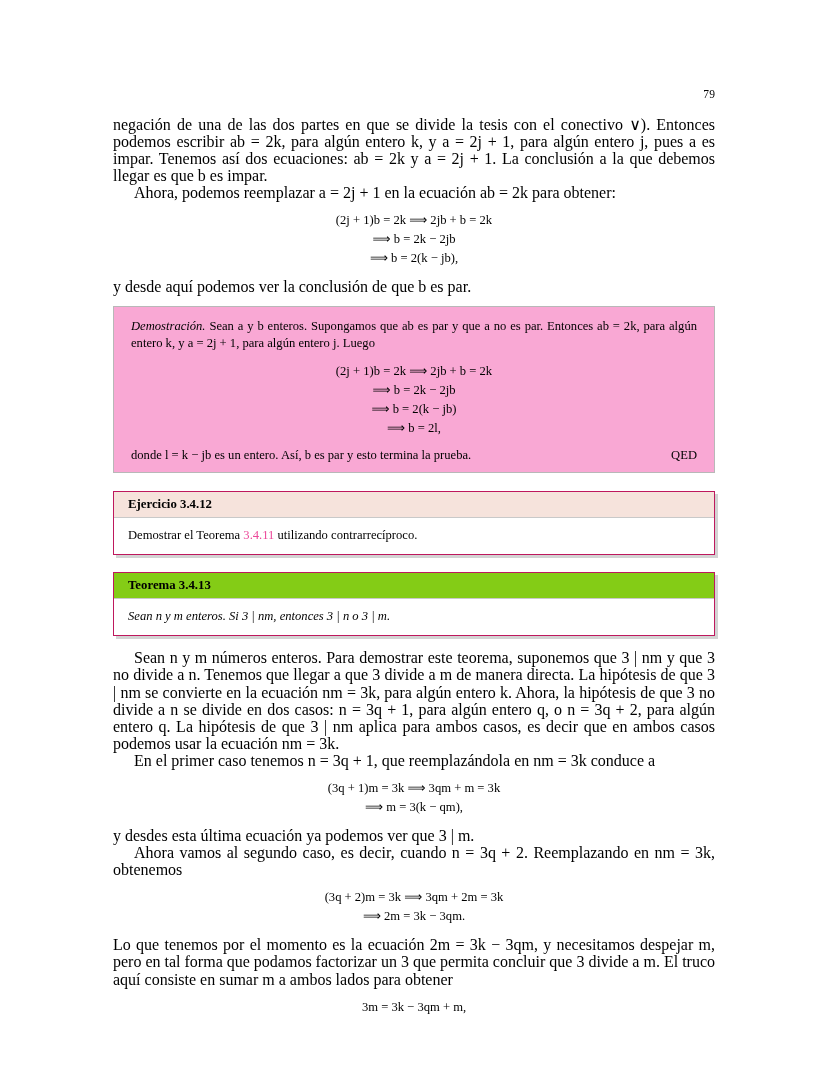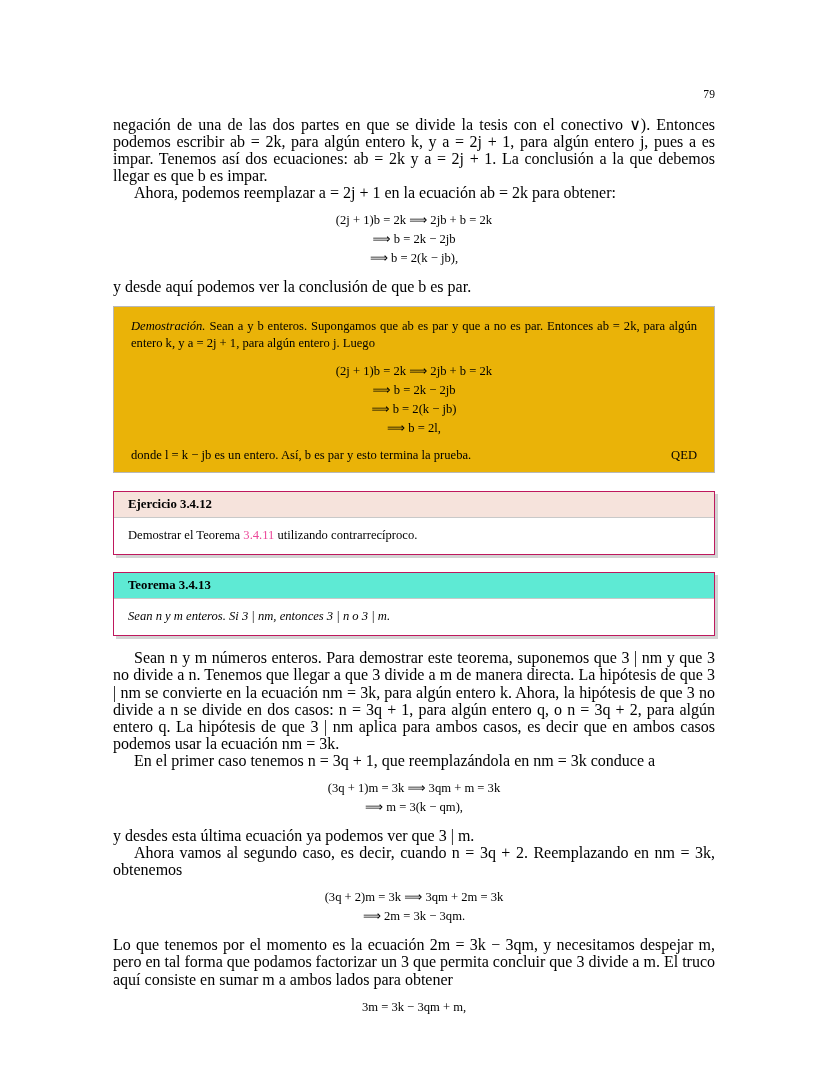--- a/index.html
+++ b/index.html
@@ -53,21 +53,21 @@
   .math-align .row {
     display: block;
     white-space: pre;
   }
   
   .proofbox {
     border: 1px solid #b8b8b8;
     box-sizing: border-box;
     padding: 11px 17px 9px 17px;
     margin: 10px 0 18px 0;
-    background: #eab308;
+    background: #f9a8d4;
   }
   .proofbox p {
     font-size: 12.6px;
     line-height: 17.4px;
   }
   .proof-head {
     font-style: italic;
   }
   .qed-line {
     display: flex;
@@ -90,21 +90,21 @@
   .box-title {
     font-weight: bold;
     font-size: 12.8px;
     padding: 5px 14px 5px 14px;
     border-bottom: 1px solid #c9c9c9;
   }
   .box-title.exercise {
     background: #f6e3dc;
   }
   .box-title.theorem {
-    background: #5eead4;
+    background: #84cc16;
   }
   .box-body {
     padding: 9px 14px 10px 14px;
     font-size: 12.6px;
     line-height: 17px;
   }
   .box-body.italic {
     font-style: italic;
   }
   .ref-link {

